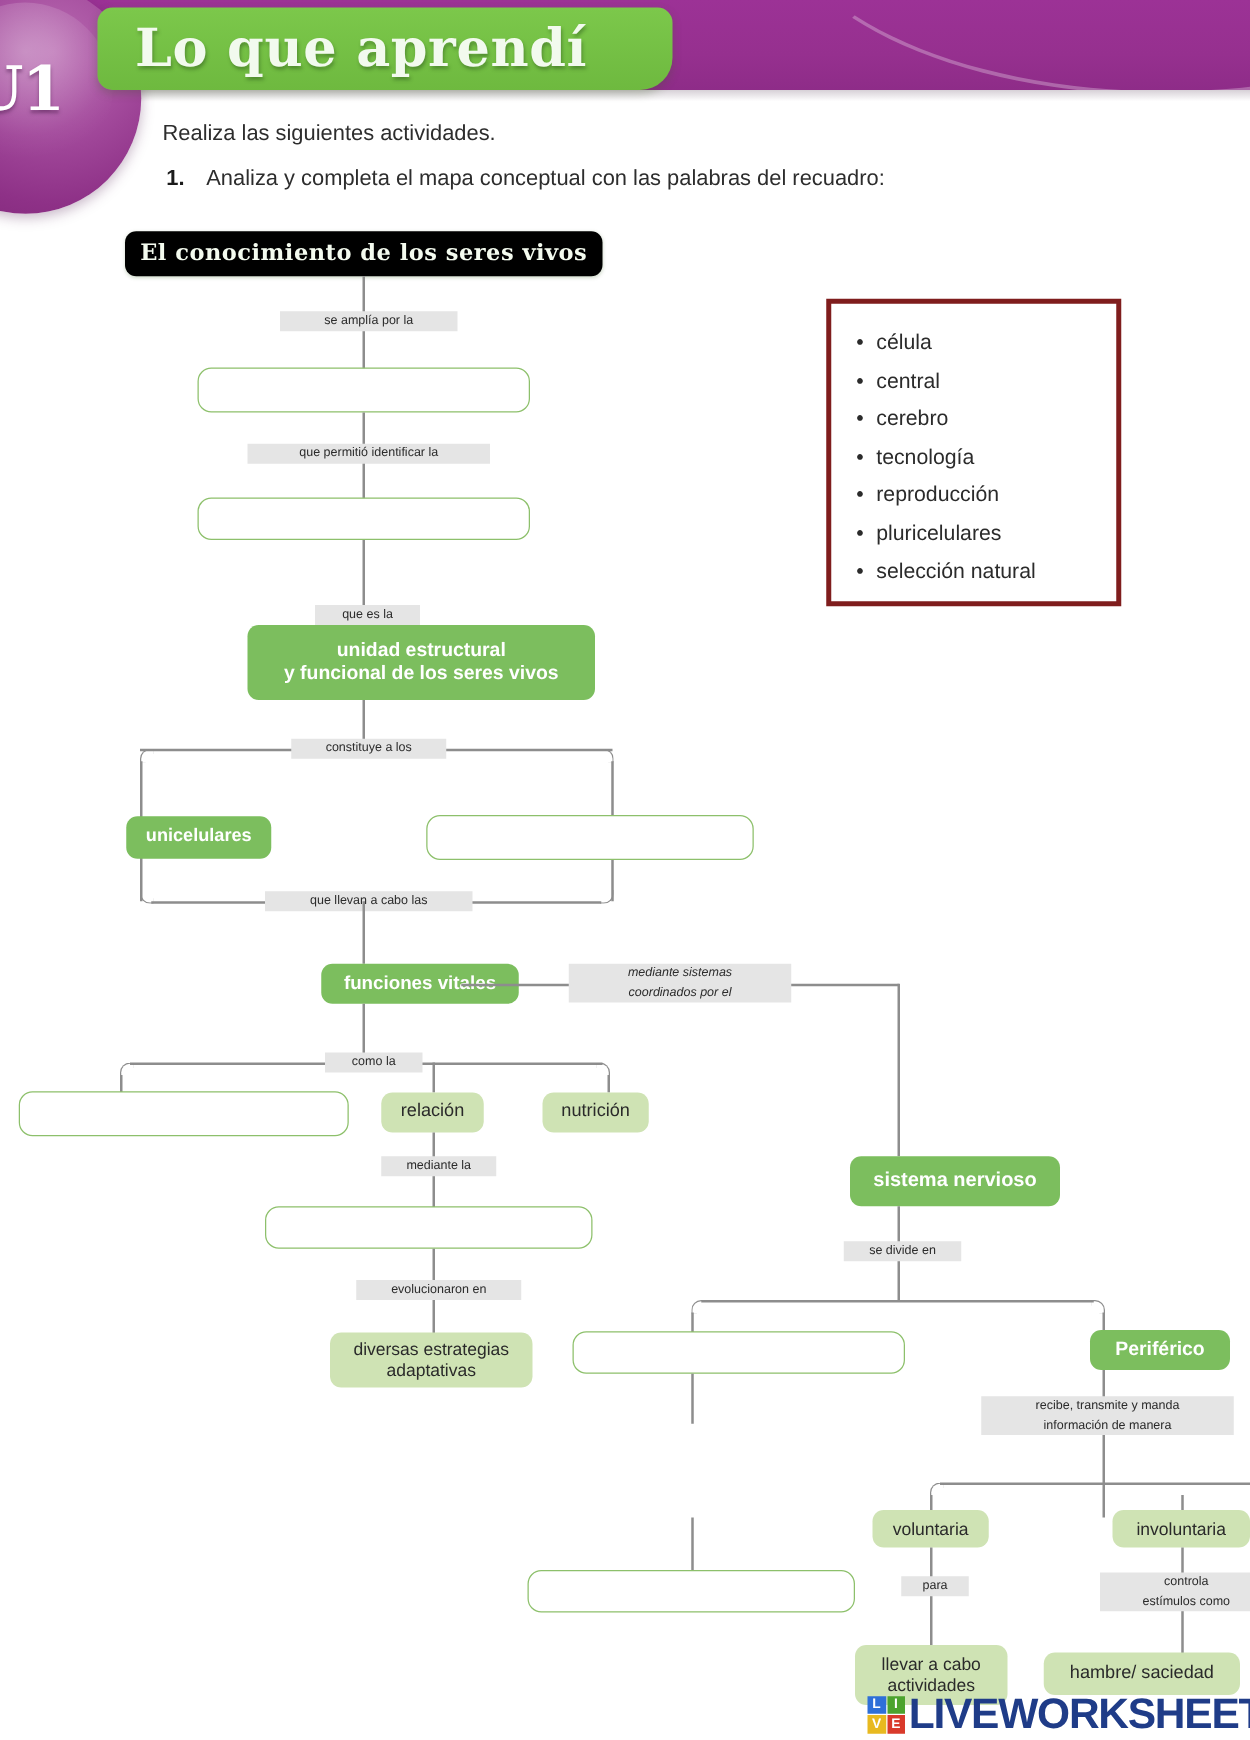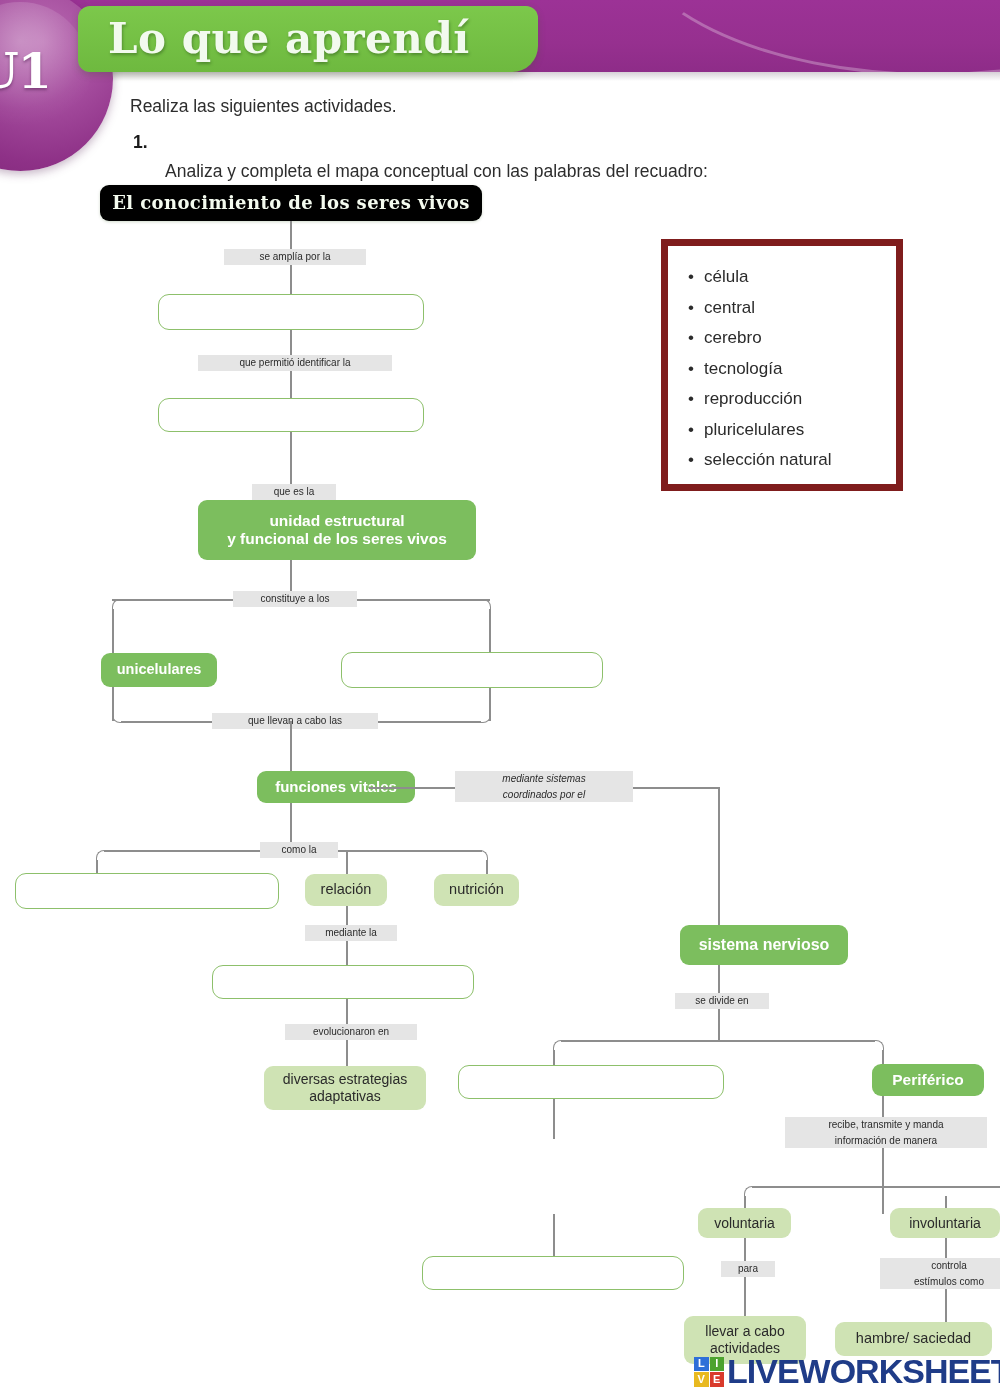--- a/index.html
+++ b/index.html
@@ -62,27 +62,27 @@
   .instruction{
     position:absolute;left:130px;top:96px;
     font-size:17.5px;color:#2d2d2d;
   }
   .task-num{
     position:absolute;left:133px;top:132px;
     font-size:17.5px;color:#1b1b1b;font-weight:bold;
   }
   .task-text{
     position:absolute;left:165px;top:132px;
-    font-size:17.5px;color:#2d2d2d;margin-top:29px;
+    font-size:17.5px;color:#2d2d2d;
   }
 
   
   .wordbank{
     position:absolute;left:661px;top:239px;width:228px;height:238px;
-    border:7px solid #7f1d1d;background:#ffffff;
+    border:4px solid #7f1d1d;background:#ffffff;
   }
   .wordbank ul{margin:0;padding:16px 0 0 20px;list-style:none;}
   .wordbank li{
     font-size:17px;color:#2b2b2b;line-height:30.5px;
     position:relative;padding-left:16px;
   }
   .wordbank li:before{
     content:"\2022";position:absolute;left:0;top:0;color:#2b2b2b;font-size:17px;
   }
 

